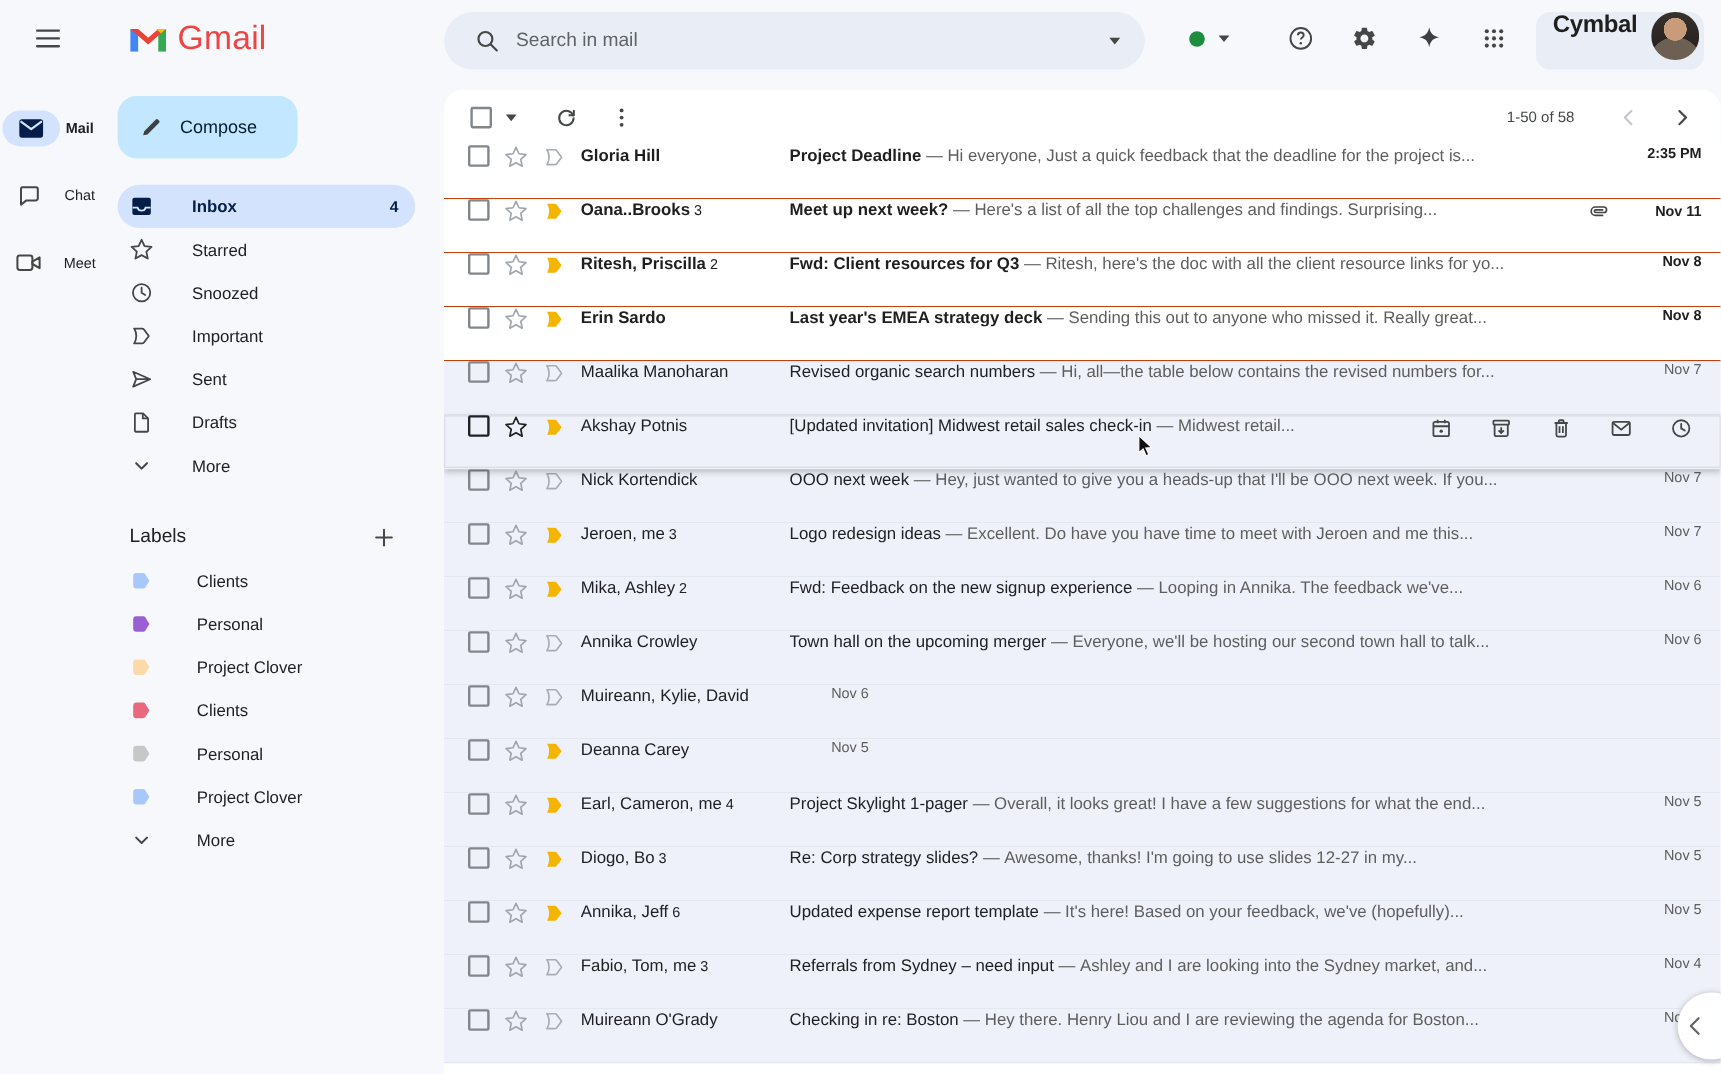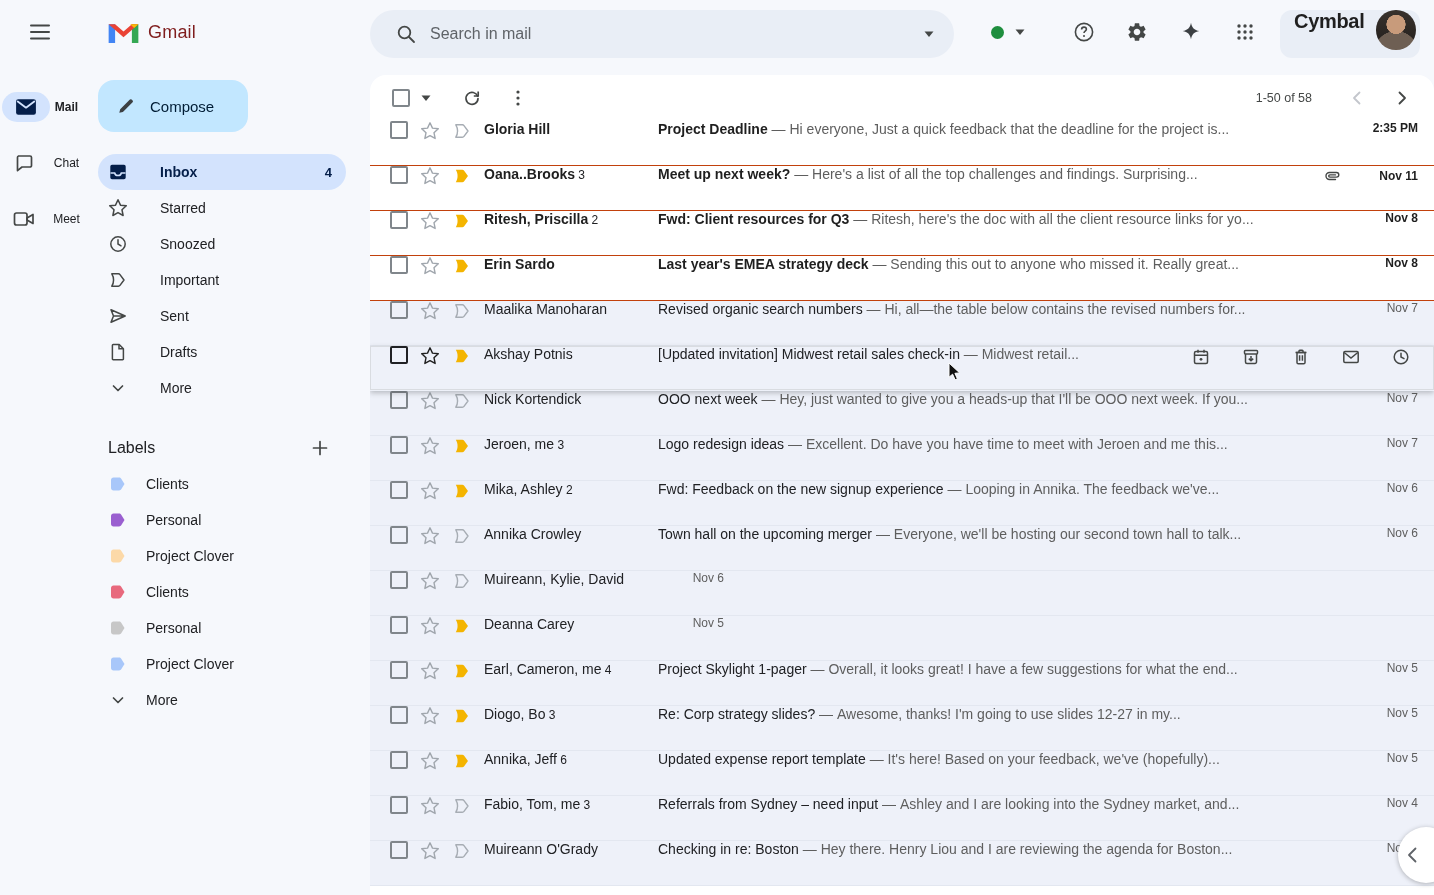--- a/index.html
+++ b/index.html
@@ -9,21 +9,21 @@
     background:#f6f8fc; color:#202124;
     font-family:"Liberation Sans","DejaVu Sans",sans-serif; font-size:14px;
   }
   svg { display:block; }
 
   
   .topbar { position:absolute; top:0; left:0; right:0; height:64px; }
   .burger { position:absolute; left:16px; top:8px; width:48px; height:48px;
     display:flex; align-items:center; justify-content:center; border-radius:50%; cursor:pointer; }
   .logo { position:absolute; left:108px; top:0; height:64px; display:flex; align-items:center; gap:9px; }
-  .wordmark { font-size:18px; color:#7f1d1d; letter-spacing:.2px; }
+  .wordmark { font-size:28px; color:#ef4444; letter-spacing:.2px; }
 
   .search { position:absolute; left:370px; top:10px; width:584px; height:48px;
     background:#e9eef6; border-radius:24px; display:flex; align-items:center; padding:0 18px 0 14px; }
   .search .mag { width:44px; height:44px; display:flex; align-items:center; justify-content:center; border-radius:50%; }
   .search input { flex:1; border:none; outline:none; background:transparent; font-size:16px;
     color:#202124; font-family:inherit; }
   .search input::placeholder { color:#5f6368; }
 
   .status { position:absolute; left:985px; top:12px; height:40px; display:flex; align-items:center; gap:10px; padding:0 6px; cursor:pointer; }
   .dot { width:13px; height:13px; border-radius:50%; }
@@ -59,21 +59,21 @@
     gap:32px; padding-left:10px; border-radius:18px; cursor:pointer; color:#202124; }
   .nav-item.active { background:#d3e3fd; }
   .nav-item.active .nav-label { font-weight:700; color:#041e49; }
   .nav-count { margin-left:auto; margin-right:14px; font-size:13px; font-weight:700; color:#041e49; }
   .labels-head { height:36px; width:248px; margin:24px 0 0 18px; display:flex; align-items:center;
     padding:0 12px 0 10px; }
   .labels-title { font-size:16px; color:#202124; }
   .add-label { margin-left:auto; width:28px; height:28px; display:flex; align-items:center;
     justify-content:center; border-radius:50%; cursor:pointer; }
   .label-item { height:36px; width:248px; margin-left:18px; display:flex; align-items:center;
-    gap:18px; padding-left:10px; border-radius:18px; cursor:pointer; color:#202124; }
+    gap:36px; padding-left:10px; border-radius:18px; cursor:pointer; color:#202124; }
 
   
   .main { position:absolute; left:370px; top:75px; right:0; bottom:0; background:#fff;
     border-radius:16px 16px 0 0; overflow:hidden; }
   .toolbar { height:46px; display:flex; align-items:center; padding:0 14px 0 22px; }
   .tb-gap { margin-left:24px; }
   .tb-btn { width:32px; height:32px; display:flex; align-items:center; justify-content:center;
     border-radius:50%; cursor:pointer; }
   .pagination { margin-left:auto; font-size:12.5px; color:#444746; }
   .pg-chev { width:36px; height:36px; display:flex; align-items:center; justify-content:center;

